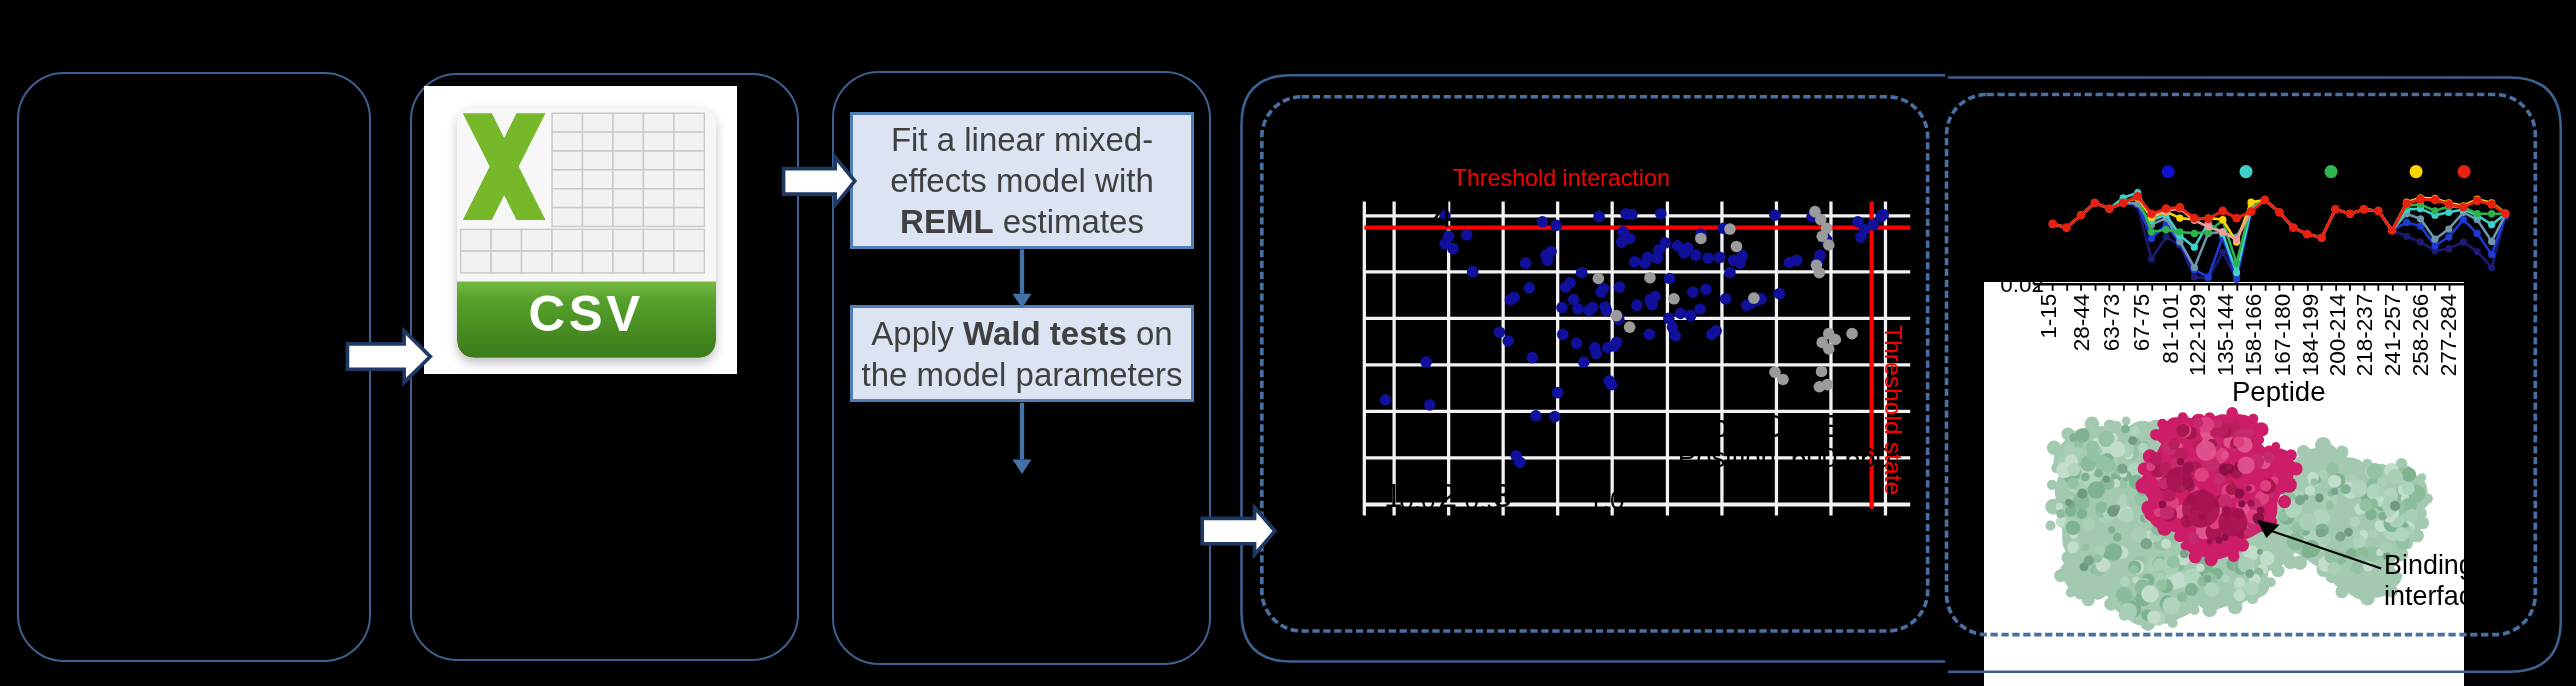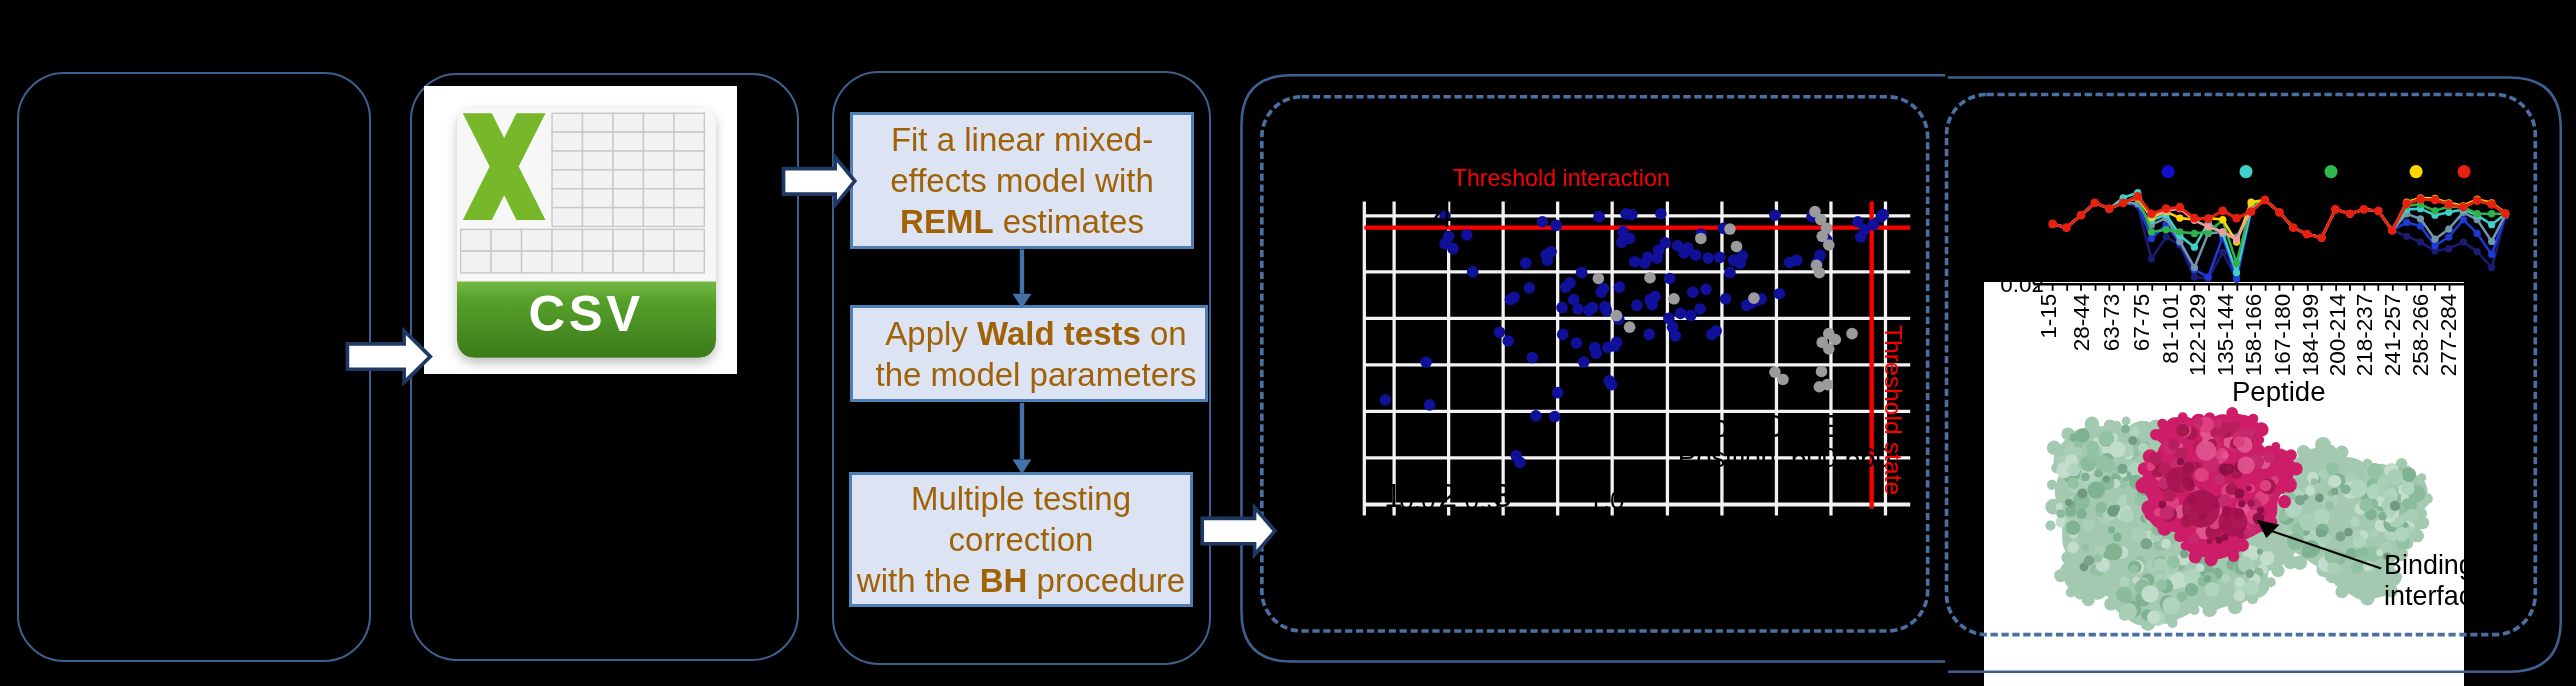--- a/index.html
+++ b/index.html
@@ -1,21 +1,21 @@
 <!DOCTYPE html>
 <html style="font-size:11.6px"><head>
 <meta charset="utf-8">
 <style>
   html,body{margin:0;padding:0;background:#000;}
   #canvas{position:relative;width:2576px;height:687px;background:#000;overflow:hidden;
           font-family:"Liberation Sans", sans-serif;}
   .panel{position:absolute;border:2.5px solid #3d6090;border-radius:47px;}
   .fbox{position:absolute;background:#dce4f3;border:3.3px solid #4e7fb5;
         display:flex;align-items:center;justify-content:center;text-align:center;
-        color:#a16207;font-size:33px;line-height:41px;}
+        color:#404040;font-size:33px;line-height:41px;}
 </style>
 </head>
 <body>
 <div id="canvas">
 
   <div class="panel" style="left:17.4px;top:72px;width:350px;height:586px;"></div>
   <div class="panel" style="left:410px;top:73px;width:385px;height:584px;"></div>
   <div class="panel" style="left:832px;top:71px;width:375px;height:590px;"></div>
 
   <div style="position:absolute;left:424px;top:86px;width:313px;height:288px;background:#fff;">
@@ -91,25 +91,22 @@
           </linearGradient>
         </defs>
         <text x="178" y="307" text-anchor="middle" font-family="Liberation Sans, sans-serif" font-size="70" font-weight="bold" fill="#fff" letter-spacing="5">CSV</text>
       </svg>
     </div>
   </div>
 
   <div class="fbox" style="left:850px;top:112px;width:338px;height:131px;">
     <div>Fit a linear mixed-<br>effects model with<br><b>REML</b> estimates</div>
   </div>
-  <div class="fbox" style="left:850px;top:305px;width:338px;height:91px;padding-left:14px;">
+  <div class="fbox" style="left:850px;top:305px;width:338px;height:91px;">
     <div>Apply <b>Wald tests</b> on<br>the model parameters</div>
-  </div>
-  <div class="fbox" style="left:849px;top:472px;width:338px;height:129px;">
-    <div>Multiple testing<br>correction<br>with the <b>BH</b> procedure</div>
   </div>
 
   <div style="position:absolute;left:1984px;top:282px;width:480px;height:405px;background:#fff;"></div>
 
   <svg style="position:absolute;left:0;top:0;" width="2576" height="687" viewBox="0 0 3544 945">
 
     <path d="M2676,103.5 H1776 Q1708,103.5 1708,171.5 V842 Q1708,910 1776,910 H2676" fill="none" stroke="#3d6090" stroke-width="3.5"></path>
     <path d="M2680,106.5 H3453 Q3523,106.5 3523,176.5 V854 Q3523,924 3453,924 H2680" fill="none" stroke="#3d6090" stroke-width="3.5"></path>
 
     <rect x="1736" y="133" width="916" height="735" rx="55" fill="none" stroke="#4a70a3" stroke-width="5" stroke-dasharray="10 5"></rect>

